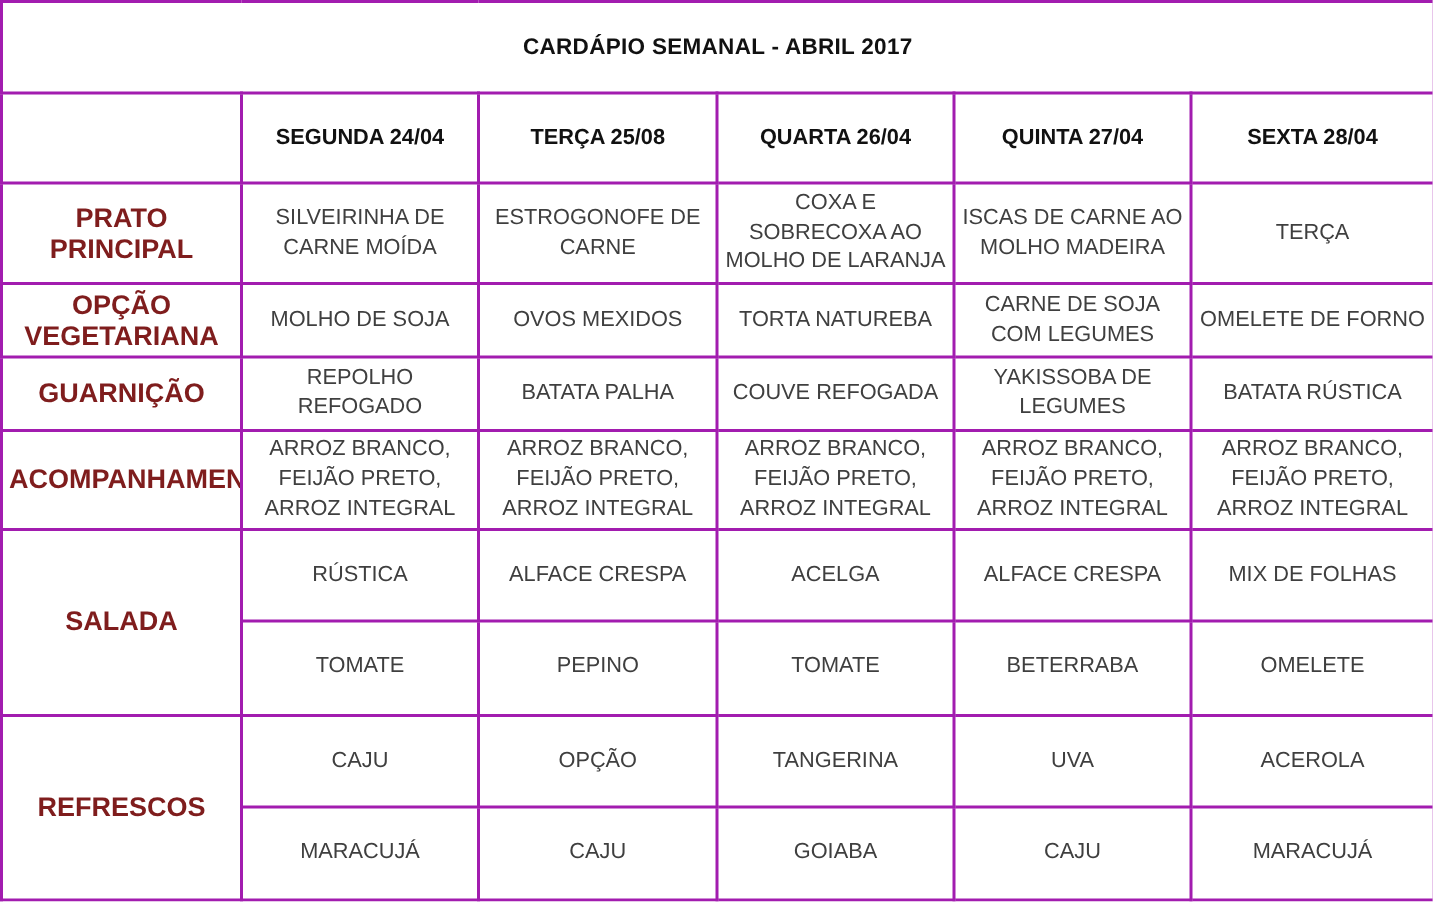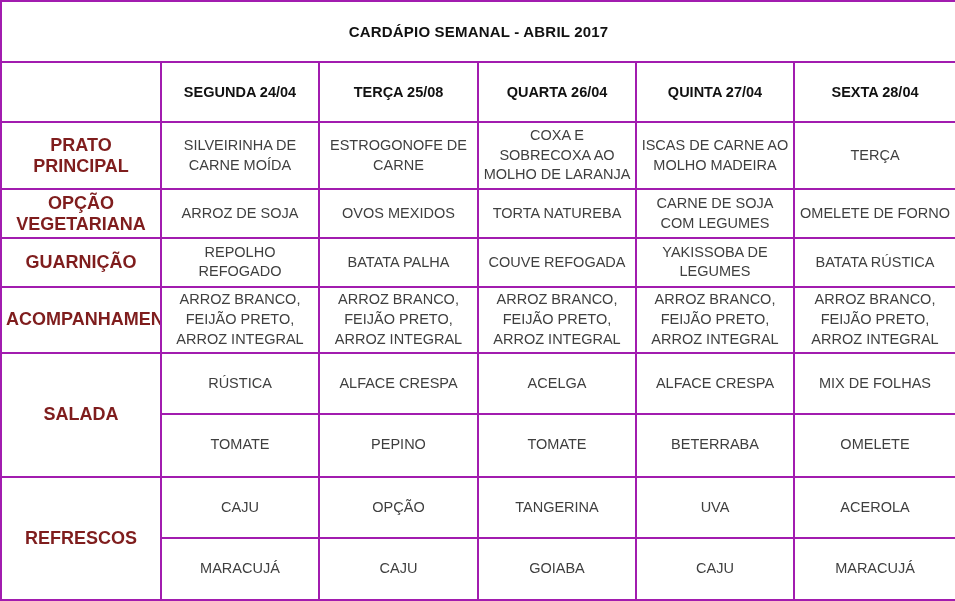--- a/index.html
+++ b/index.html
@@ -83,21 +83,21 @@
       <td class="row-label">PRATO PRINCIPAL</td>
       <td class="menu-cell">SILVEIRINHA DE CARNE MOÍDA</td>
       <td class="menu-cell">ESTROGONOFE DE CARNE</td>
       <td class="menu-cell">COXA E SOBRECOXA AO MOLHO DE LARANJA</td>
       <td class="menu-cell">ISCAS DE CARNE AO MOLHO MADEIRA</td>
       <td class="menu-cell">TERÇA</td>
     </tr>
 
     <tr style="height:48px">
       <td class="row-label">OPÇÃO VEGETARIANA</td>
-      <td class="menu-cell">ARROZ DE SOJA</td>
+      <td class="menu-cell">MOLHO DE SOJA</td>
       <td class="menu-cell">OVOS MEXIDOS</td>
       <td class="menu-cell">TORTA NATUREBA</td>
       <td class="menu-cell">CARNE DE SOJA COM LEGUMES</td>
       <td class="menu-cell">OMELETE DE FORNO</td>
     </tr>
 
     <tr style="height:47px">
       <td class="row-label">GUARNIÇÃO</td>
       <td class="menu-cell">REPOLHO REFOGADO</td>
       <td class="menu-cell">BATATA PALHA</td>

